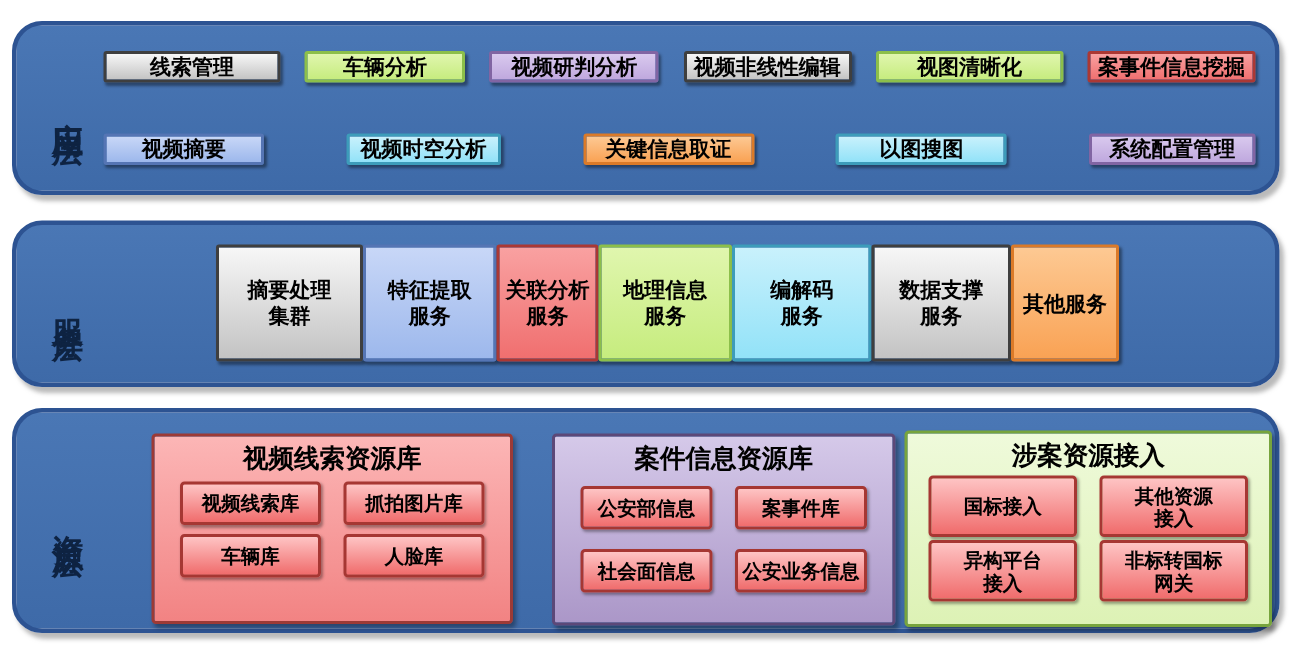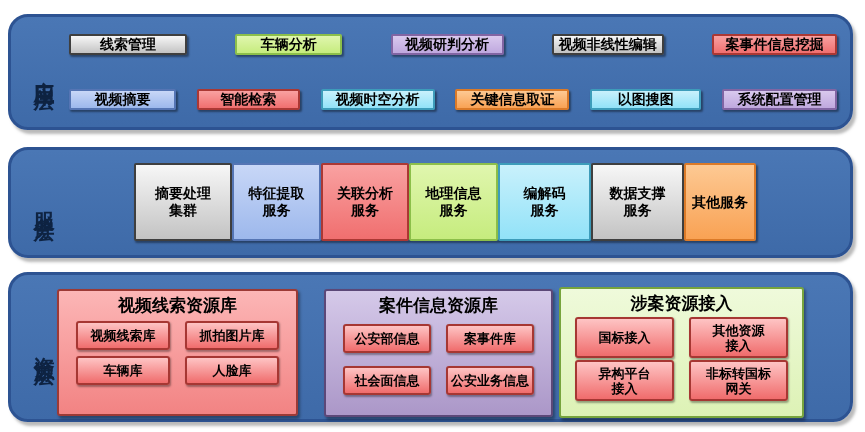--- a/index.html
+++ b/index.html
@@ -58,29 +58,29 @@
   .app-row-2 .box:nth-child(4){width:114px;}
   .app-row-2 .box:nth-child(5){width:111px;}
   .app-row-2 .box:nth-child(6){width:115px;}
 
   
   .svc-row{position:absolute;left:58px;top:13px;width:752px;height:78px;
     display:flex;justify-content:center;}
   .svc-row .box{height:78px;}
   .svc-row .box:nth-child(1){width:98px;}
   .svc-row .box:nth-child(2){width:89px;}
-  .svc-row .box:nth-child(3){width:88px;}
+  .svc-row .box:nth-child(3){width:68px;}
   .svc-row .box:nth-child(4){width:89px;}
   .svc-row .box:nth-child(5){width:93px;}
   .svc-row .box:nth-child(6){width:93px;}
   .svc-row .box:nth-child(7){width:72px;}
 
   
   .group{position:absolute;border:2px solid;border-radius:3px;
-    box-shadow:2px 2.5px 3px rgba(0,0,0,.35);}
+    box-shadow:2px 2.5px 3px rgba(0,0,0,.35);margin-left:44px;}
   .g-pink  {left:46px; top:14px;width:241px;height:127px;
     background:linear-gradient(180deg,#fcb6b6,#f28383);border-color:#9c3a36;}
   .g-purple{left:313px;top:14px;width:229px;height:128px;
     background:linear-gradient(180deg,#d5c9e9,#ab97c8);border-color:#5c4878;}
   .g-green {left:548px;top:12px;width:245px;height:131px;
     background:linear-gradient(180deg,#effadb,#ddf2b5);border-color:#77a43d;}
 
   .group-title{text-align:center;font-size:17px;font-weight:bold;color:#000;
     padding-top:3px;line-height:24px;}
   .group-grid{display:grid;grid-template-columns:1fr 1fr;
@@ -104,26 +104,26 @@
 <div class="canvas">
 
   <section class="layer layer-app">
     <div class="layer-label">应用层</div>
 
     <div class="app-row app-row-1">
       <div class="box c-gray">线索管理</div>
       <div class="box c-green">车辆分析</div>
       <div class="box c-purple">视频研判分析</div>
       <div class="box c-gray">视频非线性编辑</div>
+      <div class="box c-green">视图清晰化</div>
       <div class="box c-red">案事件信息挖掘</div>
     </div>
 
     <div class="app-row app-row-2">
       <div class="box c-blue">视频摘要</div>
-      <div class="box c-red">智能检索</div>
       <div class="box c-cyan">视频时空分析</div>
       <div class="box c-orange">关键信息取证</div>
       <div class="box c-cyan">以图搜图</div>
       <div class="box c-purple">系统配置管理</div>
     </div>
   </section>
 
   <section class="layer layer-svc">
     <div class="layer-label">服务层</div>
 

